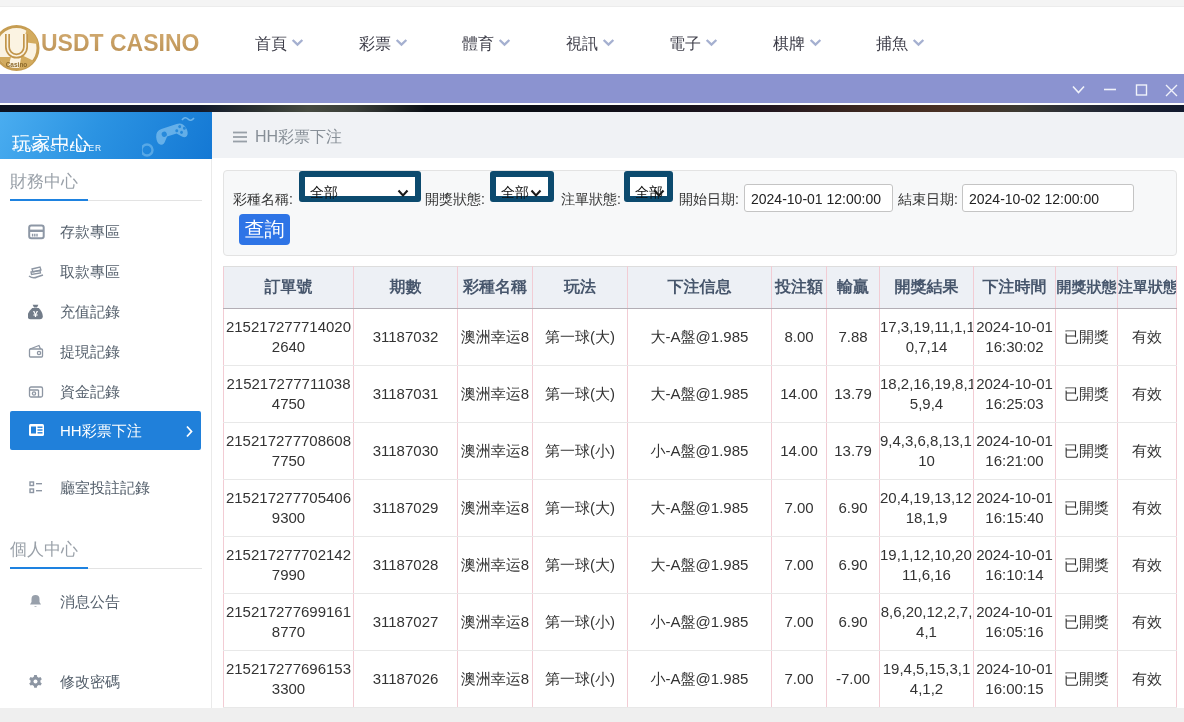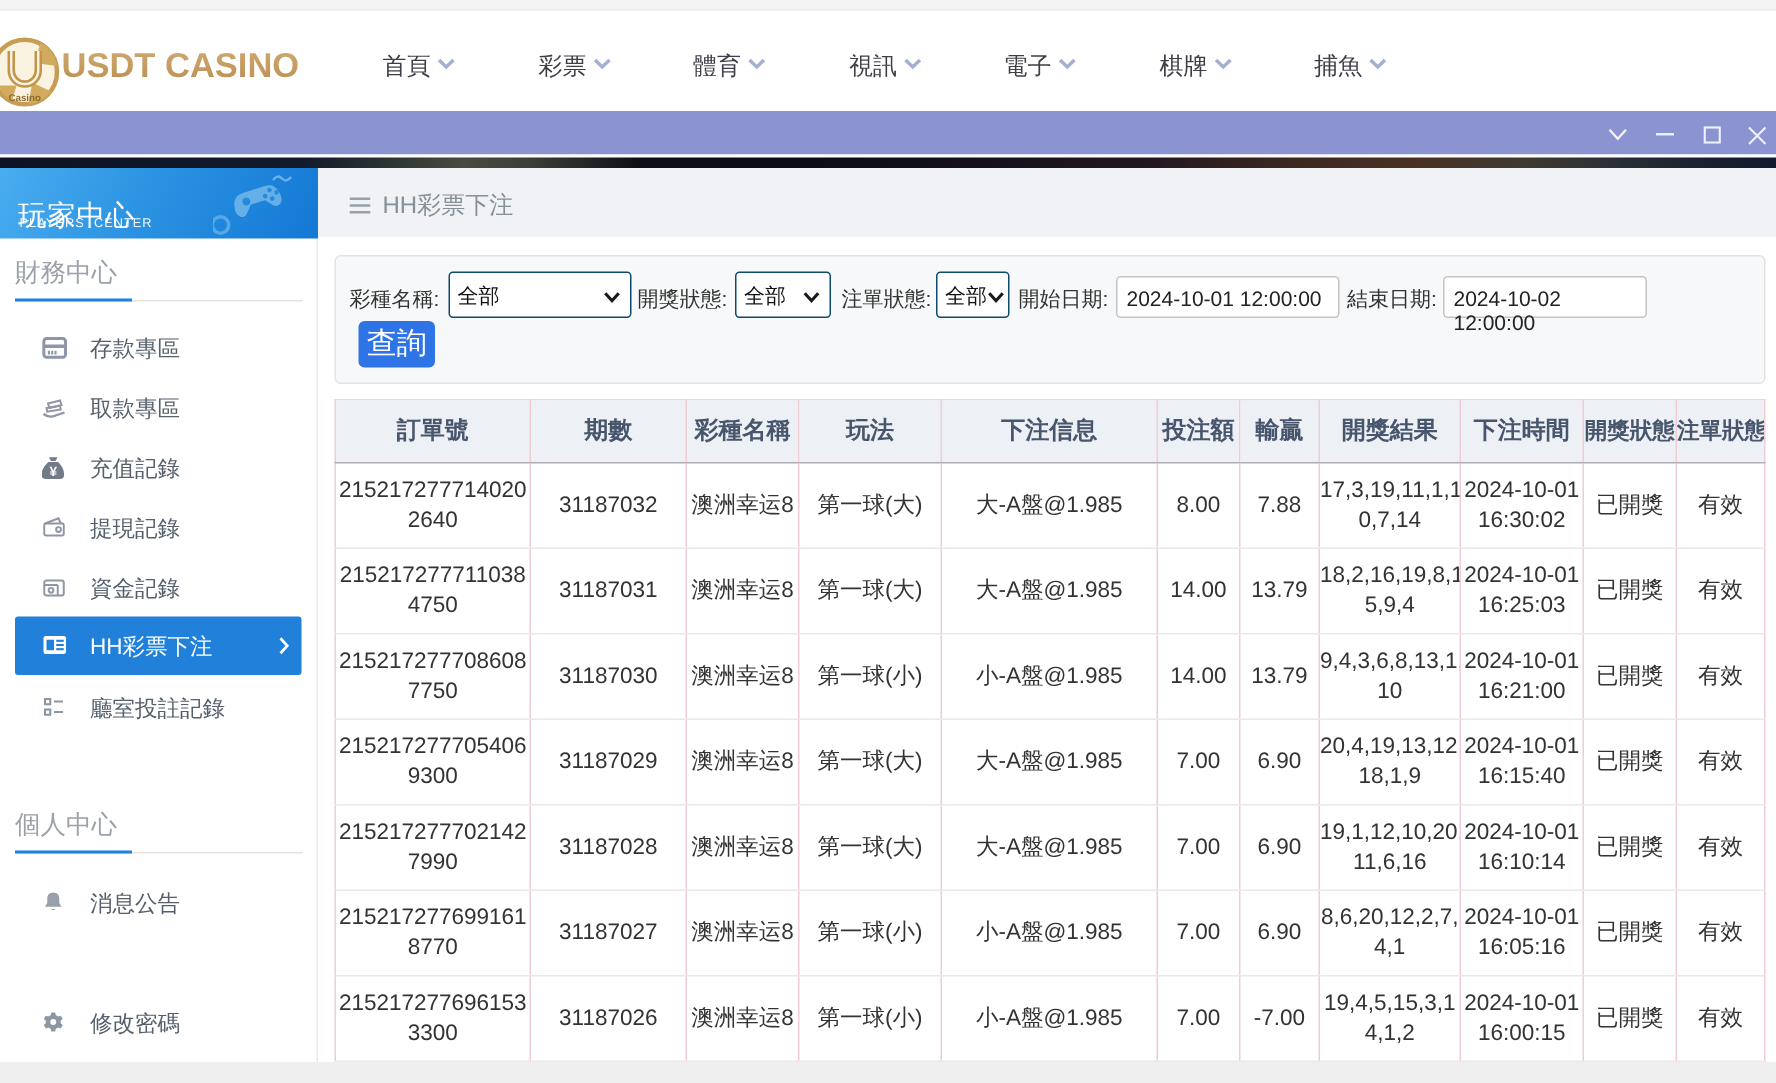--- a/index.html
+++ b/index.html
@@ -36,21 +36,21 @@
 #active .ic { position:absolute; left:18px; top:11px; }
 #active .tx { position:absolute; left:50px; top:11px; font-size:15px; }
 #active .arrow { position:absolute; right:8px; top:13px; }
 
 #content { position:absolute; left:212px; top:112px; width:972px; height:610px; background:#fff; }
 #crumb { position:absolute; left:0; top:0; width:972px; height:46px; background:#f0f2f5; }
 #crumb .burger { position:absolute; left:21px; top:19px; }
 #crumb .bt { position:absolute; left:43px; top:15px; font-size:16px; color:#878f97; }
 #fpanel { position:absolute; left:11px; top:58px; width:954px; height:86px; background:#f7f8f9; border:1px solid #e3e3e3; border-radius:4px; }
 .flabel { position:absolute; top:79px; font-size:14px; color:#333; }
-.fsel { position:absolute; top:69px; height:31px; font-size:14px; color:#111; background:#fff; border:1px solid #0c4a6e; border-radius:3px;text-align:right; }
+.fsel { position:absolute; top:59px; height:31px; font-size:14px; color:#111; background:#fff; border:6px solid #0c4a6e; border-radius:3px;text-align:right; }
 .fsel .chev { position:absolute; right:6px; top:12px; }
 .fsel .val { position:absolute; left:5px; top:7px; }
 .finput { position:absolute; top:72px; height:28px; background:#fff; border:1px solid #c4c4c4; border-radius:3px; font-size:14px; color:#222; }
 .finput .val { position:absolute; left:6px; top:6px; }
 #qbtn { position:absolute; left:27px; top:102px; width:51px; height:31px; background:#2e74e6; border-radius:4px; color:#fff; font-size:20px; text-align:center; line-height:31px; }
 
 #tbl { position:absolute; left:11px; top:154px; width:953px; border-collapse:collapse; table-layout:fixed;padding-left:12px; }
 #tbl th { background:#edf0f5; color:#47566c; font-weight:bold; font-size:16px; height:42px; border-top:1px solid #ddd;
   border-bottom:1px solid #b3aeb5; padding:0; text-align:center; white-space:nowrap; }
 #tbl td { font-size:15px; color:#333; text-align:center; height:57px; padding:0; line-height:20px; border-bottom:1px solid #e8e8e8; }
@@ -155,21 +155,21 @@
           <rect x="3" y="4.5" width="5" height="7" fill="#2080da"></rect>
           <rect x="9.5" y="4.5" width="5" height="1.4" fill="#2080da"></rect>
           <rect x="9.5" y="7.3" width="5" height="1.4" fill="#2080da"></rect>
           <rect x="9.5" y="10.1" width="5" height="1.4" fill="#2080da"></rect>
         </svg></span>
     <span class="tx">HH彩票下注</span>
     <span class="arrow"><svg width="7" height="13" viewBox="0 0 7 13" fill="none" stroke="#fff" stroke-width="1.8">
           <path d="M1 1.5 l4.5 5 l-4.5 5"></path>
         </svg></span>
   </div>
-  <div class="mitem" style="top:340px;padding-left:30px;">
+  <div class="mitem" style="top:356px;padding-left:30px;">
       <span class="ic">
     <svg width="16" height="15" viewBox="0 0 16 15" fill="none" stroke="#8d96a3" stroke-width="1.4">
           <rect x="2" y="2" width="3.5" height="3.5"></rect>
           <line x1="8" y1="3.7" x2="14" y2="3.7"></line>
           <rect x="2" y="9" width="3.5" height="3.5"></rect>
           <line x1="8" y1="10.7" x2="14" y2="10.7"></line>
         </svg></span>
     <span class="tx">廳室投註記錄</span>
     </div>
   <div class="sectitle" style="top:426px;">個人中心</div>
@@ -224,21 +224,21 @@
       <span class="val">全部</span>
     <svg class="chev" width="12" height="9" viewBox="0 0 12 9" fill="none" stroke="#1a1a1a" stroke-width="2.1" style="right:2px">
         <path d="M1.5 1.5 l4.5 5 l4.5 -5"></path>
       </svg>
     </div>
   <div class="flabel" style="left:467px;">開始日期:</div>
   <div class="finput" style="left:532px; width:149px;">
       <span class="val">2024-10-01 12:00:00</span>
     </div>
   <div class="flabel" style="left:686px;">結束日期:</div>
-  <div class="finput" style="left:750px; width:136px;">
+  <div class="finput" style="left:750px; width:172px;">
       <span class="val">2024-10-02 12:00:00</span>
     </div>
   <div id="qbtn">查詢</div>
   <table id="tbl">
     <colgroup>
       <col style="width:130px">
         <col style="width:104px">
         <col style="width:75px">
         <col style="width:95px">
         <col style="width:144px">

